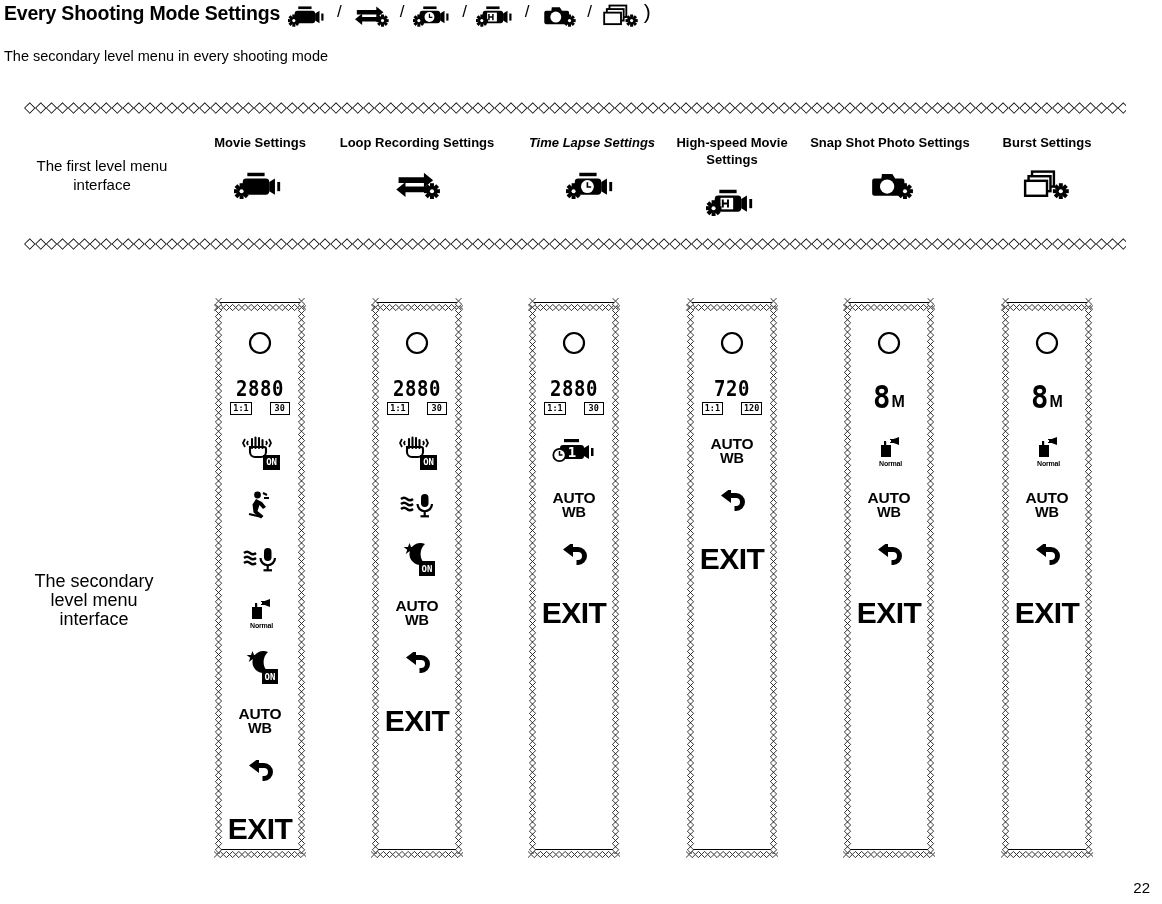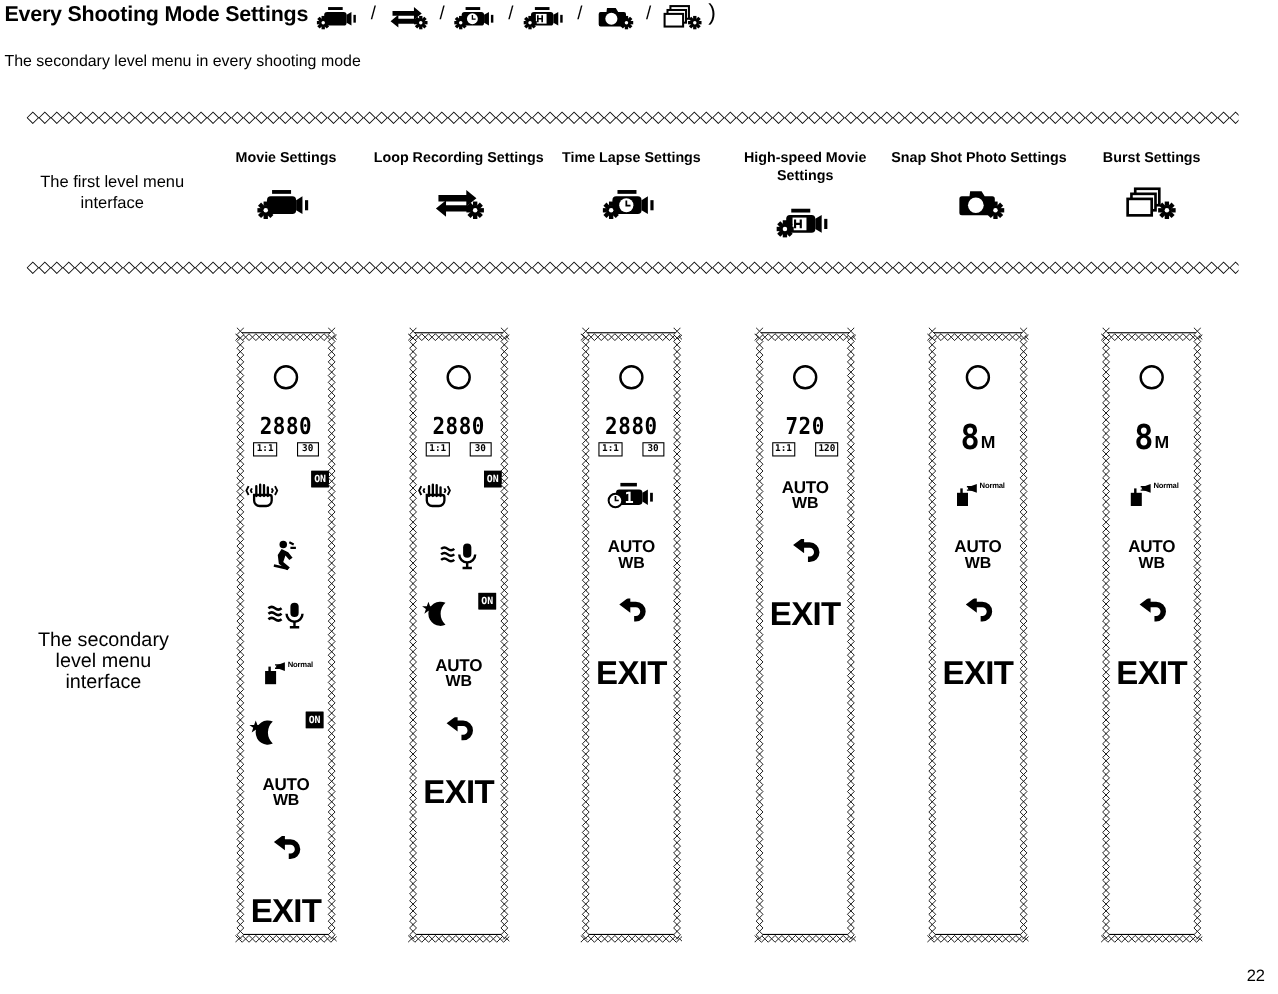--- a/index.html
+++ b/index.html
@@ -237,21 +237,21 @@
     display: inline-block;
   }
   .norm-tag {
     font-family: "Liberation Sans", sans-serif;
     font-weight: bold;
     font-size: 7px;
     line-height: 7px;
     letter-spacing: -0.2px;
   }
 
-  .stack { display: flex; flex-direction: row; align-items: flex-start; }
+  .stack { display: flex; flex-direction: column; align-items: flex-end; }
 
   #page-number {
     position: absolute;
     right: 12px;
     bottom: 8px;
     font-size: 15px;
   }
 </style>
 </head>
 <body>
@@ -415,21 +415,21 @@
           <rect x="29.607044737829952" y="22.960955262170046" width="3.4320000000000004" height="3.4320000000000004" transform="rotate(135 31.323044737829953 24.676955262170047)" fill="#000"></rect>
           <rect x="28.084" y="19.284" width="3.4320000000000004" height="3.4320000000000004" transform="rotate(180 29.8 21)" fill="#000"></rect>
           <rect x="29.607044737829952" y="15.607044737829952" width="3.4320000000000004" height="3.4320000000000004" transform="rotate(225 31.323044737829953 17.323044737829953)" fill="#000"></rect>
           <rect x="33.284" y="14.084" width="3.4320000000000004" height="3.4320000000000004" transform="rotate(270 35 15.8)" fill="#000"></rect>
           <rect x="36.960955262170046" y="15.607044737829952" width="3.4320000000000004" height="3.4320000000000004" transform="rotate(315 38.67695526217005 17.323044737829953)" fill="#000"></rect>
           <circle cx="35" cy="21" r="4.056" fill="#000"></circle>
           <circle cx="35" cy="21" r="1.7680000000000002" fill="#fff"></circle>
         </svg>
       </div>
     </div>
-    <div class="first-col" style="left: 494px;">
+    <div class="first-col" style="left: 512px; font-style: italic;">
       <div class="col-title">Time Lapse Settings</div>
       <div class="col-icon">
         <svg class="glyph" width="52" height="32.24" viewBox="0 0 44 28" xmlns="http://www.w3.org/2000/svg">
           <rect x="11" y="5" width="15" height="3" fill="#000"></rect>
           <path d="M10 10 h17 a3 3 0 0 1 3 3 v8 a3 3 0 0 1 -3 3 h-17 a3 3 0 0 1 -3 -3 v-8 a3 3 0 0 1 3 -3 z" fill="#000"></path>
           <path d="M30 13 l5 -3 v14 l-5 -3 z" fill="#000"></path>
           <rect x="37" y="13" width="2.5" height="8" fill="#000"></rect>
           <circle cx="18" cy="17" r="5.6" fill="#fff"></circle>
           <path d="M18 13.2 v4.2 h3.3" stroke="#000" stroke-width="1.4" fill="none"></path>
           <rect x="9.483999999999998" y="19.284" width="3.4320000000000004" height="3.4320000000000004" transform="rotate(0 11.2 21)" fill="#000"></rect>

